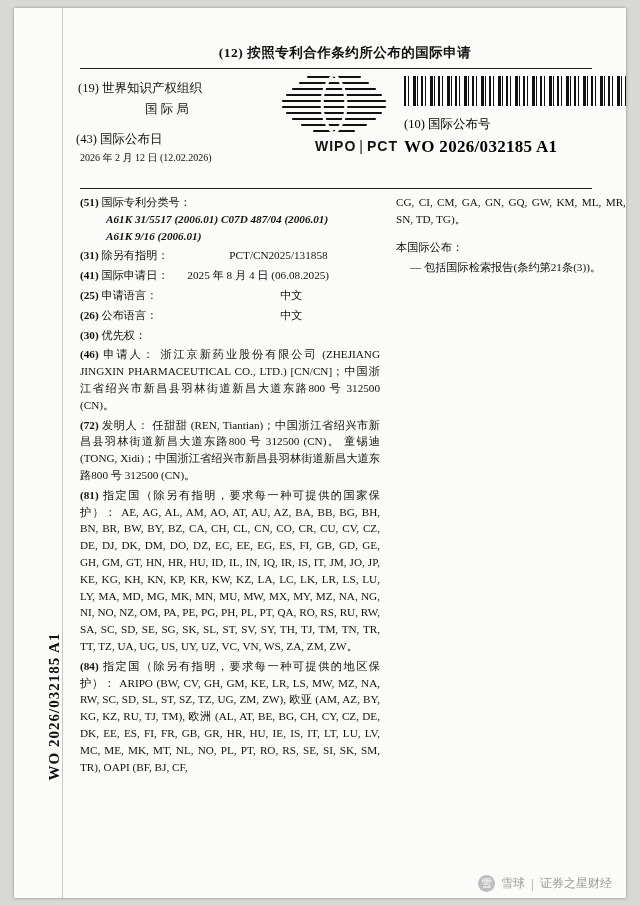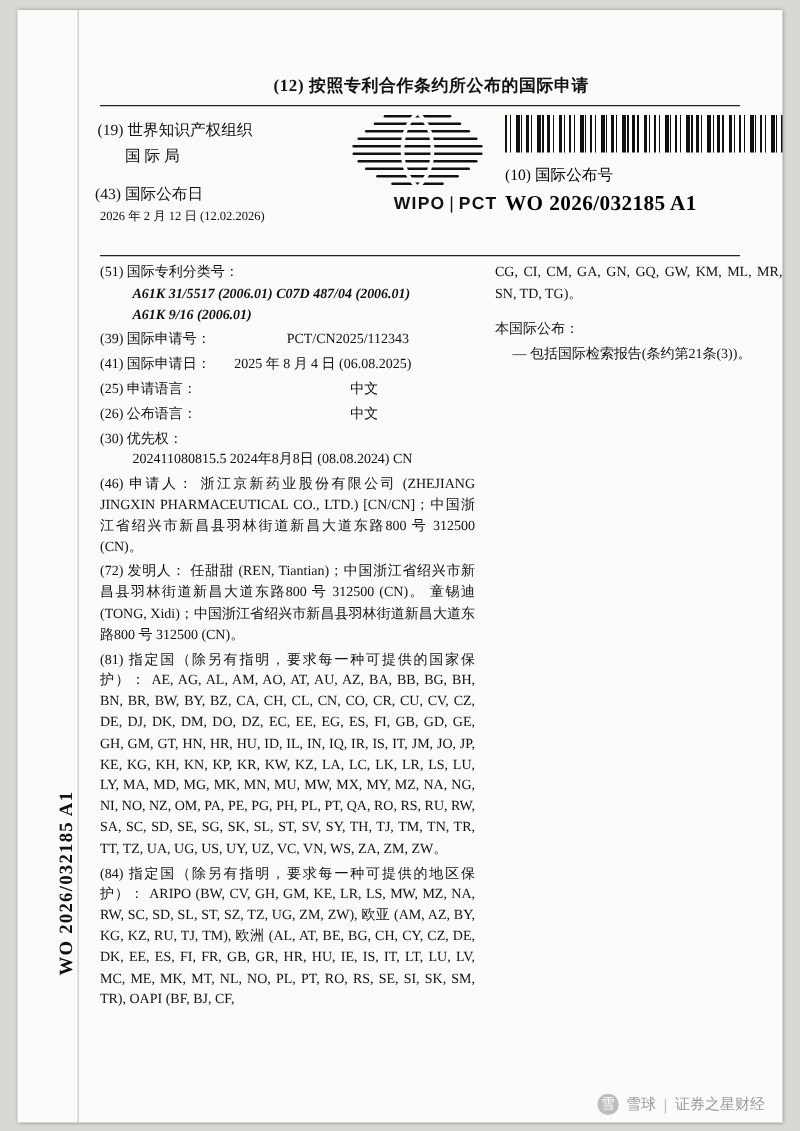--- a/index.html
+++ b/index.html
@@ -24,33 +24,33 @@
     transform:rotate(-90deg);transform-origin:center center;
     font-family:"Liberation Serif", serif;
     font-size:15px;letter-spacing:1px;font-weight:bold;color:#111;
     text-align:center;
   }
   .content{
     position:absolute;left:60px;top:12px;right:10px;
   }
   .title12{
     text-align:center;font-size:13.5px;font-weight:bold;color:#111;
-    margin-top:40px;letter-spacing:.5px;
+    margin-top:24px;letter-spacing:.5px;
   }
   .rule{
     height:1px;background:#222;margin:6px 24px 0 6px;
   }
   .hdrgrid{
     position:relative;height:112px;margin-top:3px;
   }
   .hdr-left{
     position:absolute;left:2px;top:6px;width:176px;font-size:12.5px;color:#111;line-height:1.65;
   }
   .hdr-left .l19{margin-left:2px;}
-  .hdr-left .guoji{margin-left:24px;}
+  .hdr-left .guoji{margin-left:69px;}
   .hdr-left .l43{margin-top:10px;}
   .hdr-left .date{margin-left:4px;font-size:10px;}
   .wipo{
     position:absolute;left:196px;top:2px;width:128px;text-align:center;
   }
   .globe{
     width:112px;height:60px;margin:0 auto;position:relative;
   }
   .wipo-text{
     font-family:"Liberation Sans", sans-serif;
@@ -74,21 +74,21 @@
   }
   .colL{
     width:300px;padding-left:6px;font-size:11.2px;line-height:1.5;color:#111;
     text-align:justify;
   }
   .colR{
     position:absolute;left:322px;top:0;width:252px;font-size:11.2px;line-height:1.55;color:#111;
     text-align:justify;
   }
   .fld{margin-bottom:3px;}
-  .num{font-weight:normal;}
+  .num{font-weight:bold;}
   .ipc{font-style:italic;font-weight:bold;}
   .indent{display:block;padding-left:26px;}
   .dash{padding-left:26px;text-indent:-12px;}
   .watermark{
     position:absolute;right:14px;bottom:6px;display:flex;align-items:center;gap:6px;
     color:#9a9a9a;font-family:"Liberation Sans", sans-serif;font-size:12px;
   }
   .wm-logo{
     width:17px;height:17px;border-radius:50%;background:#bdbdbd;color:#fff;
     font-size:11px;line-height:17px;text-align:center;
@@ -159,23 +159,23 @@
       <div class="colL">
 
         <div class="fld">
           <span class="num">(51)</span>
           <span>国际专利分类号：</span>
           <span class="indent ipc">A61K 31/5517 (2006.01)   C07D 487/04 (2006.01)</span>
           <span class="indent ipc">A61K 9/16 (2006.01)</span>
         </div>
 
         <div class="fld">
-          <span class="num">(39)</span>
-          <span>国际申请号：</span>
-          <span style="margin-left:58px">PCT/CN2025/112343</span>
+          <span class="num">(31)</span>
+          <span>除另有指明：</span>
+          <span style="margin-left:58px">PCT/CN2025/131858</span>
         </div>
 
         <div class="fld">
           <span class="num">(41)</span>
           <span>国际申请日：</span>
           <span style="margin-left:16px">2025 年 8 月 4 日 (06.08.2025)</span>
         </div>
 
         <div class="fld">
           <span class="num">(25)</span>
@@ -185,21 +185,20 @@
 
         <div class="fld">
           <span class="num">(26)</span>
           <span>公布语言：</span>
           <span style="margin-left:120px">中文</span>
         </div>
 
         <div class="fld">
           <span class="num">(30)</span>
           <span>优先权：</span>
-          <span class="indent">202411080815.5    2024年8月8日 (08.08.2024)    CN</span>
         </div>
 
         <div class="fld">
           <span class="num">(46)</span>
           <span>申请人：</span>
           <span>浙江京新药业股份有限公司 (ZHEJIANG JINGXIN PHARMACEUTICAL CO., LTD.) [CN/CN]；中国浙江省绍兴市新昌县羽林街道新昌大道东路800 号 312500 (CN)。</span>
         </div>
 
         <div class="fld">
           <span class="num">(72)</span>

